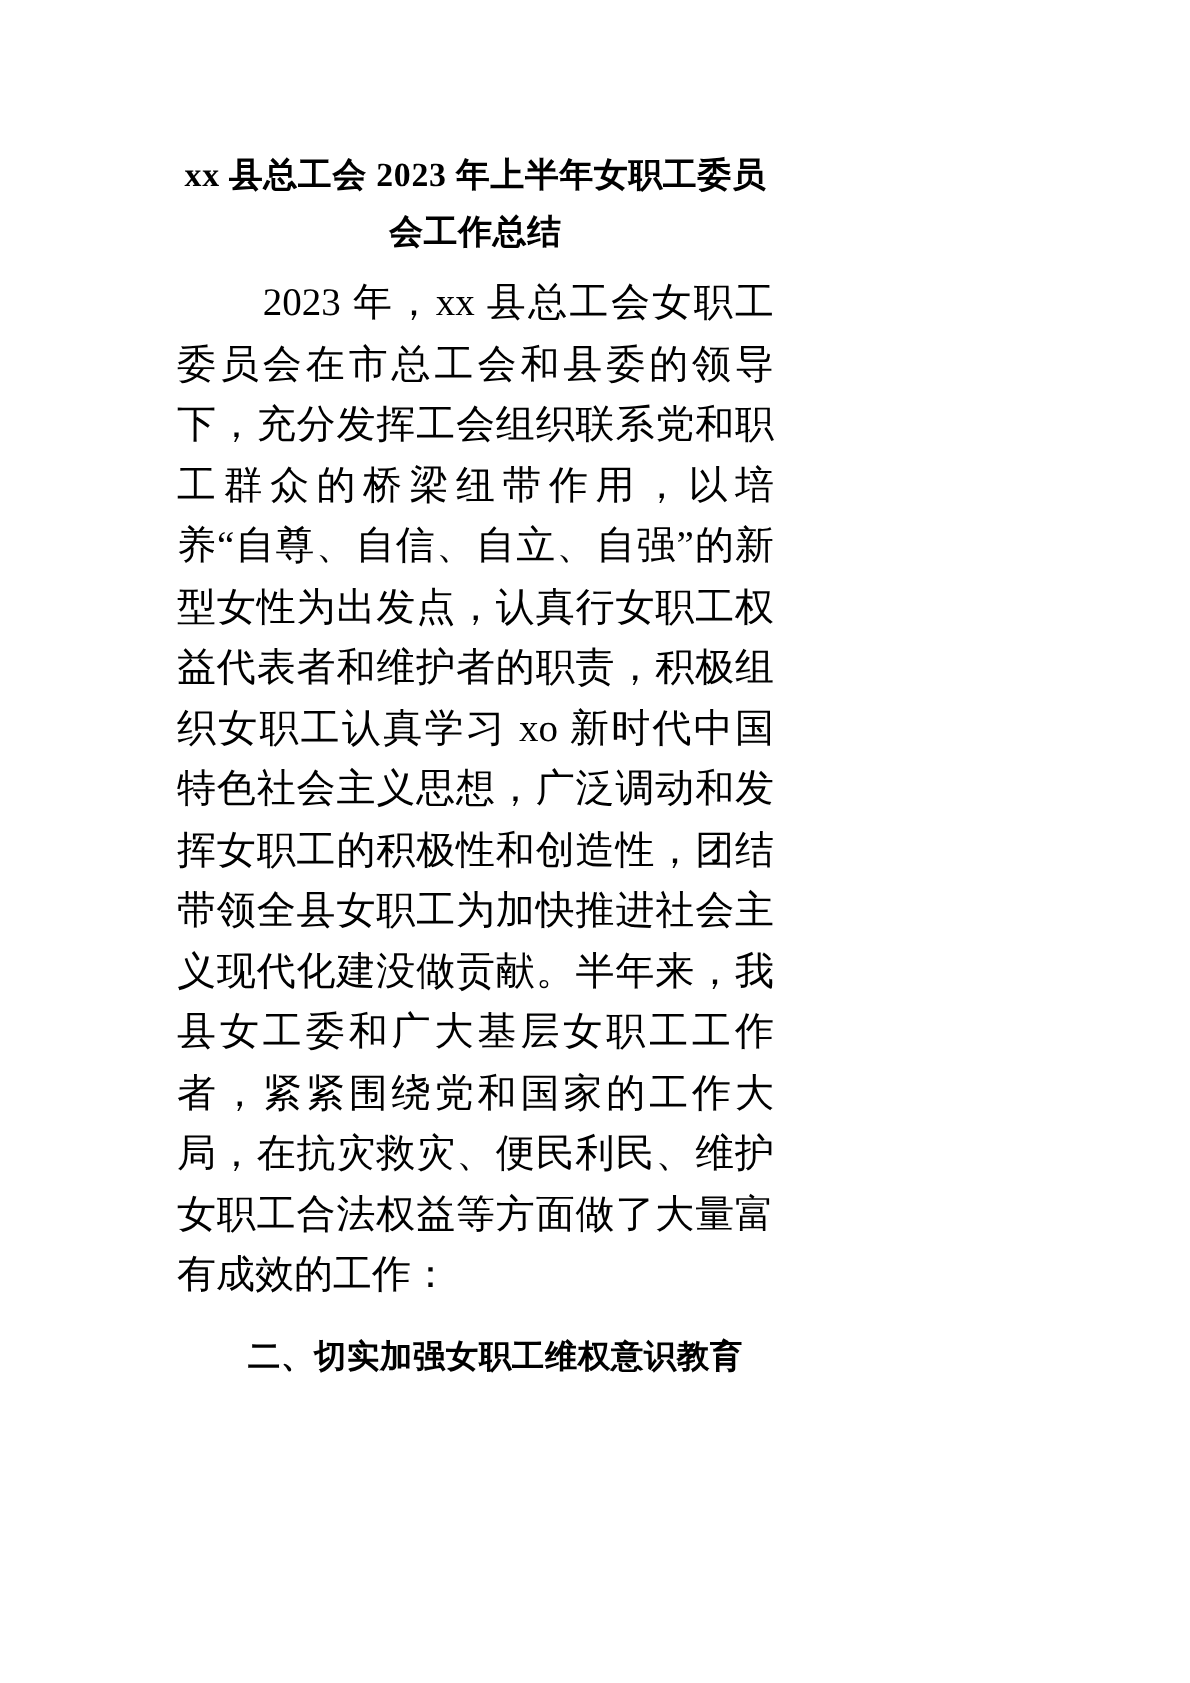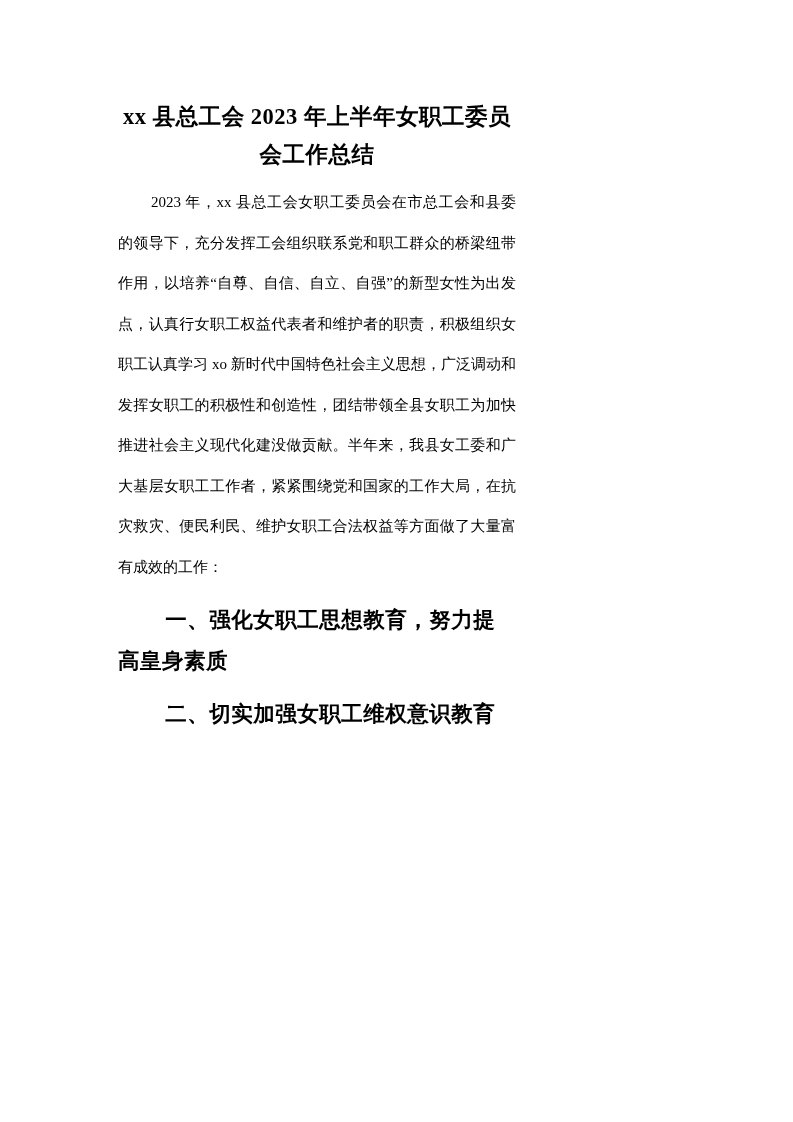--- a/index.html
+++ b/index.html
@@ -20,21 +20,21 @@
   }
   .doc-title {
     font-size: 22.5px;
     font-weight: bold;
     text-align: center;
     line-height: 38px;
     margin: 0 0 8px 0;
     letter-spacing: 0.5px;
   }
   .para {
-    font-size: 15px;
+    font-size: 26px;
     line-height: 40.5px;
     text-align: justify;
     text-justify: inter-ideograph;
     text-indent: 2.2em;
     margin: 0;
     word-break: break-all;
   }
   .heading {
     font-size: 21.5px;
     font-weight: bold;
@@ -45,17 +45,16 @@
   }
 </style>
 </head>
 <body>
 
 <div class="page">
   <h1 class="doc-title">xx 县总工会 2023 年上半年女职工委员会工作总结</h1>
 
   <p class="para">2023 年，xx 县总工会女职工委员会在市总工会和县委的领导下，充分发挥工会组织联系党和职工群众的桥梁纽带作用，以培养“自尊、自信、自立、自强”的新型女性为出发点，认真行女职工权益代表者和维护者的职责，积极组织女职工认真学习 xo 新时代中国特色社会主义思想，广泛调动和发挥女职工的积极性和创造性，团结带领全县女职工为加快推进社会主义现代化建没做贡献。半年来，我县女工委和广大基层女职工工作者，紧紧围绕党和国家的工作大局，在抗灾救灾、便民利民、维护女职工合法权益等方面做了大量富有成效的工作：</p>
 
-  <h2 class="heading">一、强化女职工思想教育，努力提高皇身素质</h2>
 
 
   <h2 class="heading">二、切实加强女职工维权意识教育</h2>
 </div>
 
 </body></html>

